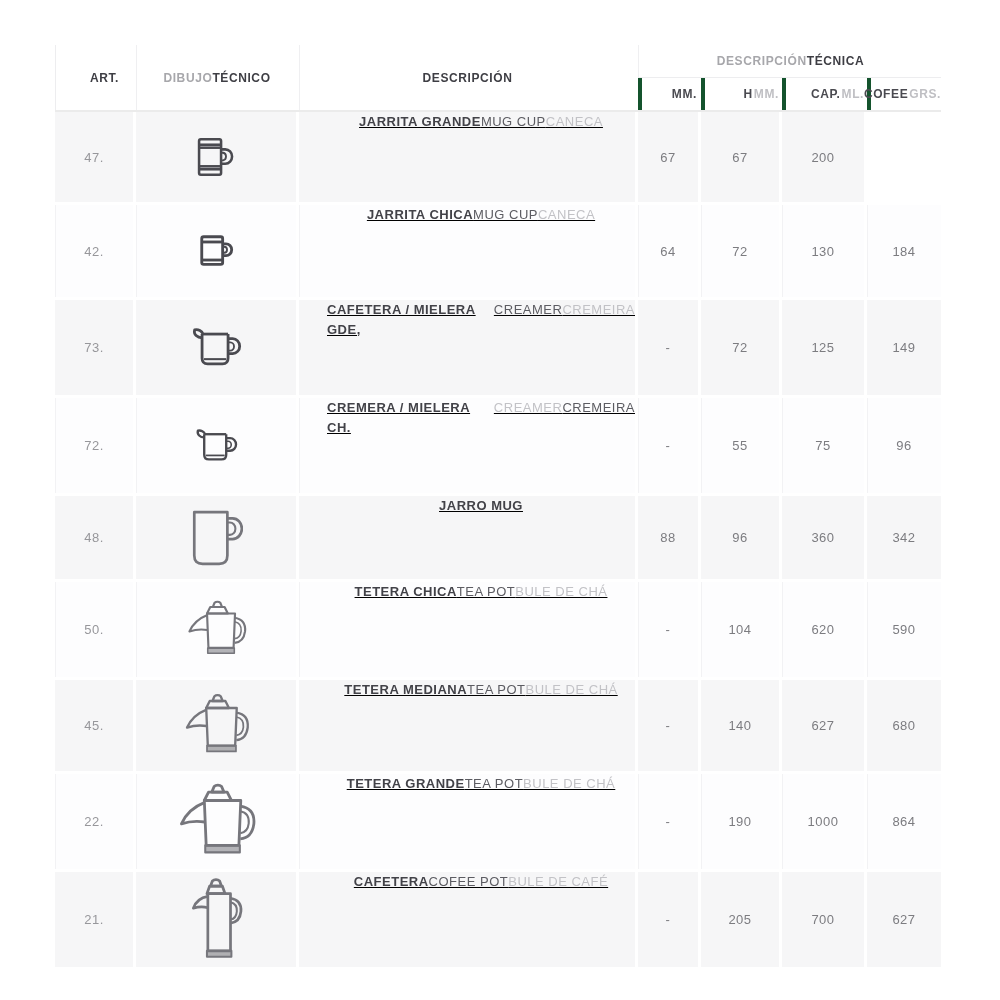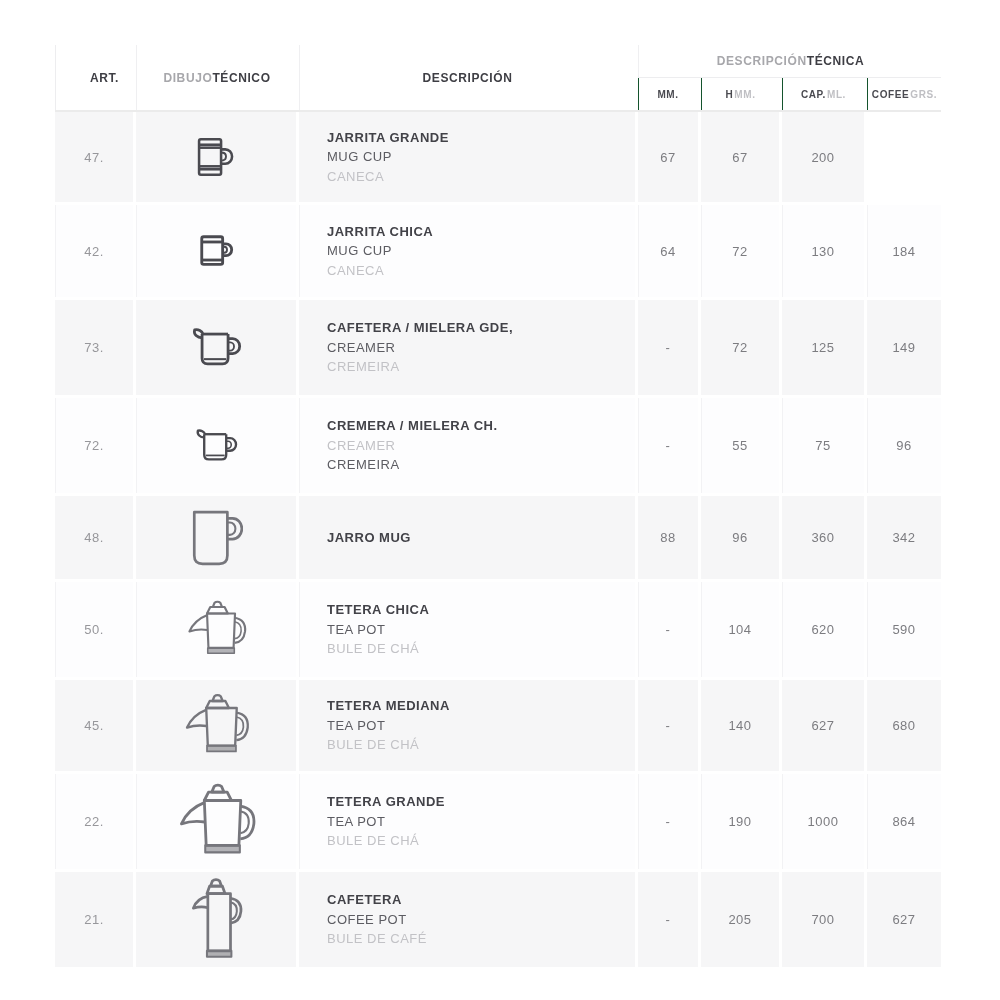--- a/index.html
+++ b/index.html
@@ -12,40 +12,40 @@
            grid-template-columns:78px 160px 336px 60px 78px 82px 74px;
            grid-template-rows:33px 32px; column-gap:3px;
            border-bottom:2px solid #ebebeb; background:#ffffff; }
   .th { display:flex; align-items:center; justify-content:center;
         font-size:12px; font-weight:bold; letter-spacing:.6px;
         color:#3e3e44; border-left:1px solid #efeff1; }
   .th.c-art { grid-row:1/3; grid-column:1; border-left:1px solid #ededef;padding-left:20px; }
   .th.c-draw { grid-row:1/3; grid-column:2; }
   .th.c-desc { grid-row:1/3; grid-column:3; }
   .th.c-info { grid-row:1; grid-column:4/8; border-bottom:1px solid #ededef; }
-  .th.sub { grid-row:2; font-size:10px; color:#4a4a50; border-left:1px solid #14532d; }
+  .th.sub { grid-row:2; font-size:12px; color:#4a4a50; border-left:4px solid #14532d;justify-content:flex-end; }
   .th .lt { font-weight:bold; color:#a7a7ab; margin-left:1px; }
   .th.sub .lt { color:#bfbfc3; }
 
   
   .trow { display:grid;
           grid-template-columns:78px 160px 336px 60px 78px 82px 74px;
           column-gap:3px; margin-bottom:3px; }
   .trow:nth-child(odd) .td { background:#f6f6f7; }
   .trow:nth-child(even) .td { background:#fdfdfe; box-shadow:inset 1px 0 0 #f2f2f4; }
   .trow:nth-child(1){min-height:90px} .trow:nth-child(2){min-height:92px}
   .trow:nth-child(3){min-height:95px} .trow:nth-child(4){min-height:95px}
   .trow:nth-child(5){min-height:83px} .trow:nth-child(6){min-height:95px}
   .trow:nth-child(7){min-height:91px} .trow:nth-child(8){min-height:95px}
   .trow:nth-child(9){min-height:95px}
 
   .td { display:flex; align-items:center; justify-content:center; }
   .td.art { font-size:13px; color:#97979b; letter-spacing:.5px; }
-  .td.desc { flex-direction:column; align-items:flex-start;
-             justify-content:center; padding-left:28px; }
+  .td.desc { flex-direction:row; align-items:flex-start;
+             justify-content:center; padding-left:28px;text-decoration:underline; }
   .td.num { font-size:13px; color:#7c7c80; letter-spacing:.5px; }
 
   .dline { font-size:13px; line-height:19.5px; letter-spacing:.5px; }
   .tone-dark  { font-weight:bold; color:#424248; }
   .tone-mid   { color:#5c5c62; }
   .tone-light { color:#c2c2c6; }
 
   .icon-wrap { display:flex; align-items:center; justify-content:center; }
   .icon-dark  { color:#4a4a50; }
   .icon-light { color:#76767c; }

